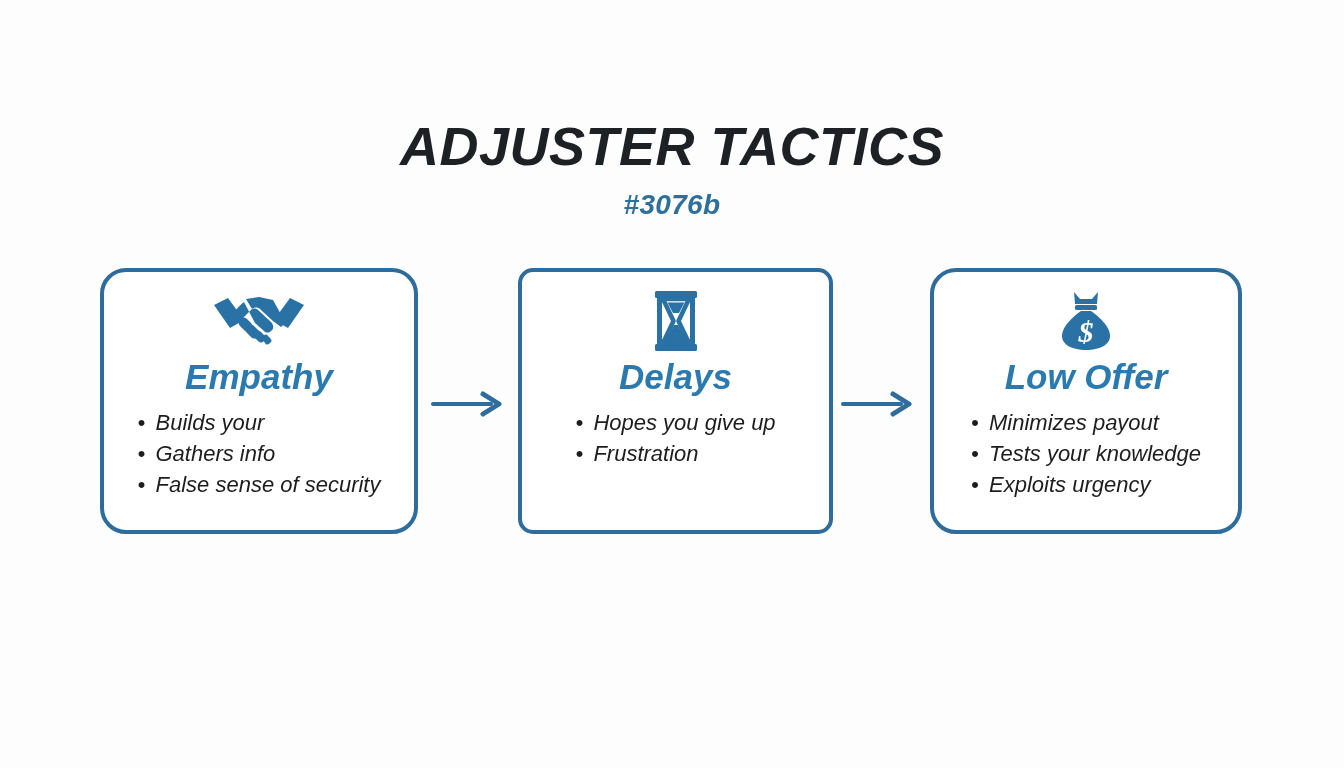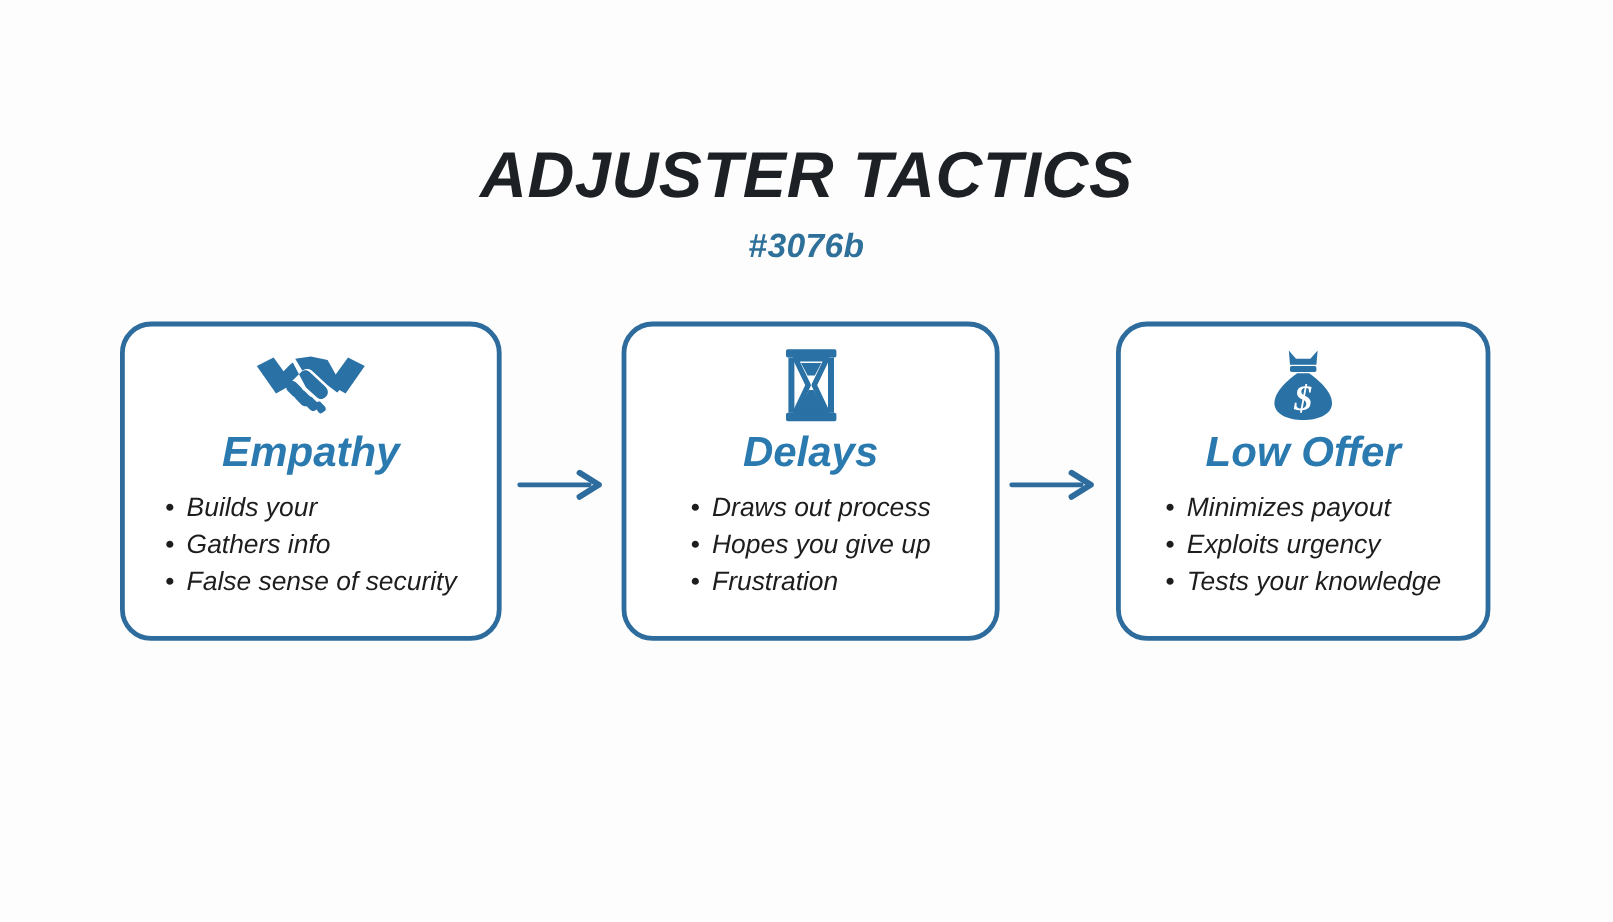--- a/index.html
+++ b/index.html
@@ -60,21 +60,21 @@
     height: 266px;
     box-sizing: border-box;
     border: 4px solid #2d6c9d;
     border-radius: 26px;
     background: #ffffff;
     display: flex;
     flex-direction: column;
     align-items: center;
   }
   .card-1 { left: 0px;   width: 318px; }
-  .card-2 { left: 418px; width: 315px; }
+  .card-2 { left: 418px; width: 315px; border-radius: 15px; }
   .card-3 { left: 830px; width: 312px; }
 
   .card-icon {
     margin-top: 18px;
     height: 62px;
     display: flex;
     align-items: center;
     justify-content: center;
   }
   .card-title {
@@ -169,21 +169,20 @@
             <rect x="41" y="8" width="5" height="46"></rect>
             <path d="M14 9 H40 L29.5 31 L40 53 H14 L24.5 31 Z" fill="none" stroke="#2a71a5" stroke-width="4.5" stroke-linejoin="round"></path>
             <path d="M16 51.5 H38 L29 35 H25 Z"></path>
             <path d="M17 11 H37 L30.5 24 H23.5 Z" opacity="0.0"></path>
             <path d="M18.5 12.5 H35.5 L30 23 H24 Z"></path>
           </g>
         </svg>
       </div>
       <div class="card-title">Delays</div>
       <ul class="bullets">
-        <li>Draws out process</li>
         <li>Hopes you give up</li>
         <li>Frustration</li>
       </ul>
     </div>
 
     <div class="arrow arrow-2">
       <svg width="74" height="28" viewBox="0 0 74 28" aria-hidden="true">
         <line x1="2" y1="14" x2="60" y2="14" stroke="#2d6c9d" stroke-width="4" stroke-linecap="round"></line>
         <polyline points="52,4 68,14 52,24" fill="none" stroke="#2d6c9d" stroke-width="5" stroke-linecap="round" stroke-linejoin="round"></polyline>
       </svg>
@@ -198,19 +197,19 @@
             <path d="M24 21 H34 C41 26 53 36 53 46 C53 55 42 60 29 60 C16 60 5 55 5 46 C5 36 17 26 24 21 Z"></path>
           </g>
           <g fill="#ffffff">
             <text x="29" y="52" font-family="'Liberation Serif', serif" font-size="30" font-weight="bold" text-anchor="middle">$</text>
           </g>
         </svg>
       </div>
       <div class="card-title">Low Offer</div>
       <ul class="bullets">
         <li>Minimizes payout</li>
+        <li>Tests your knowledge</li>
         <li>Exploits urgency</li>
-        <li>Tests your knowledge</li>
       </ul>
     </div>
 
   </div>
 </div>
 
 </body></html>

